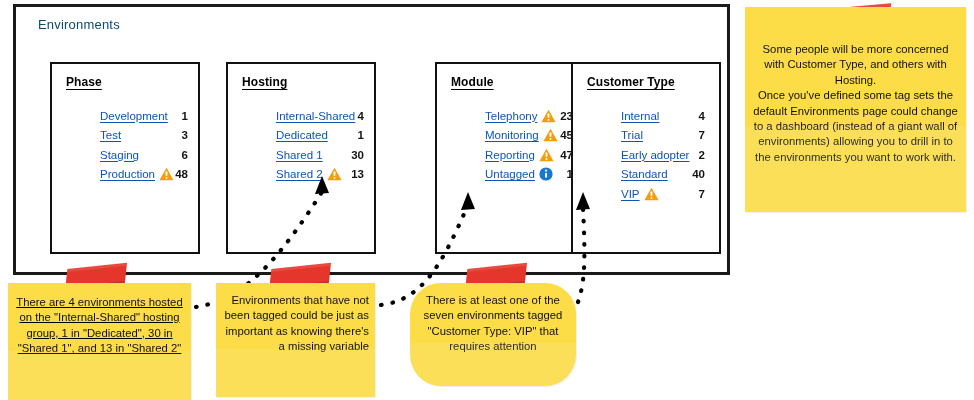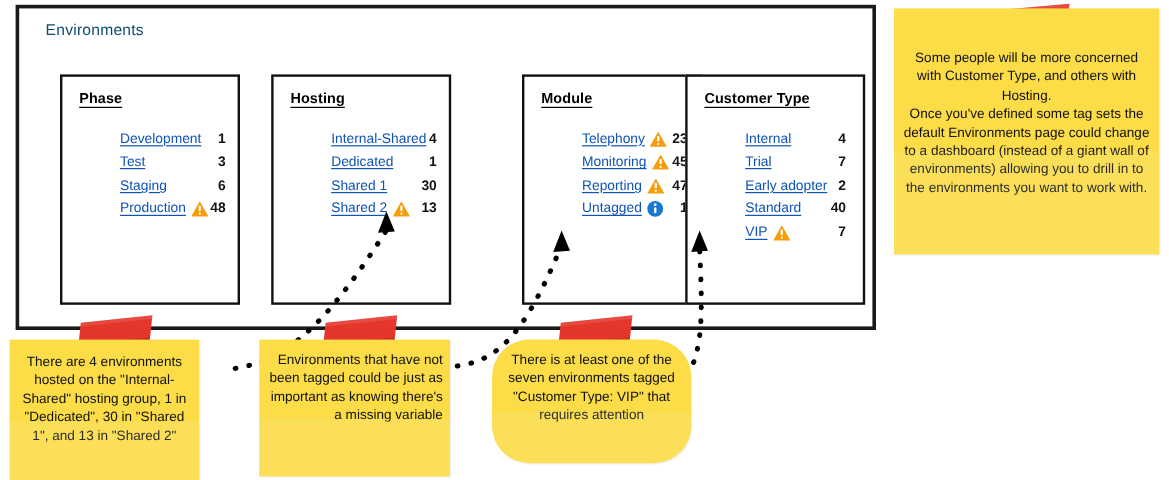--- a/index.html
+++ b/index.html
@@ -111,21 +111,21 @@
   }
   .sticky-text {
     font-size: 11.3px;
     line-height: 15.4px;
     color: #111111;
     text-align: center;
     white-space: pre-line;
   }
   .sticky-text.para2 { margin-top: 13px; }
 
-  #note-bottom-1 { left: 8px;  top: 283px; width: 158px; height: 117px; }
+  #note-bottom-1 { left: 8px;  top: 283px; width: 183px; height: 117px; text-decoration: underline; }
   #note-bottom-1 .sticky-text { padding: 12px 8px 0 8px; }
   #note-bottom-2 { left: 216px; top: 283px; width: 159px; height: 114px; }
   #note-bottom-2 .sticky-text { padding: 10px 6px 0 6px; text-align: right; }
   #note-bottom-3 { left: 410px; top: 283px; width: 166px; height: 103px; border-radius: 31px; }
   #note-bottom-3 .sticky-text { padding: 10px 6px 0 6px; }
   #note-right   { left: 745px; top: 7px;   width: 221px; height: 205px; }
   #note-right .sticky-text { padding: 0 7px; }
   #note-right .inner { padding-top: 22px; }
 
   

